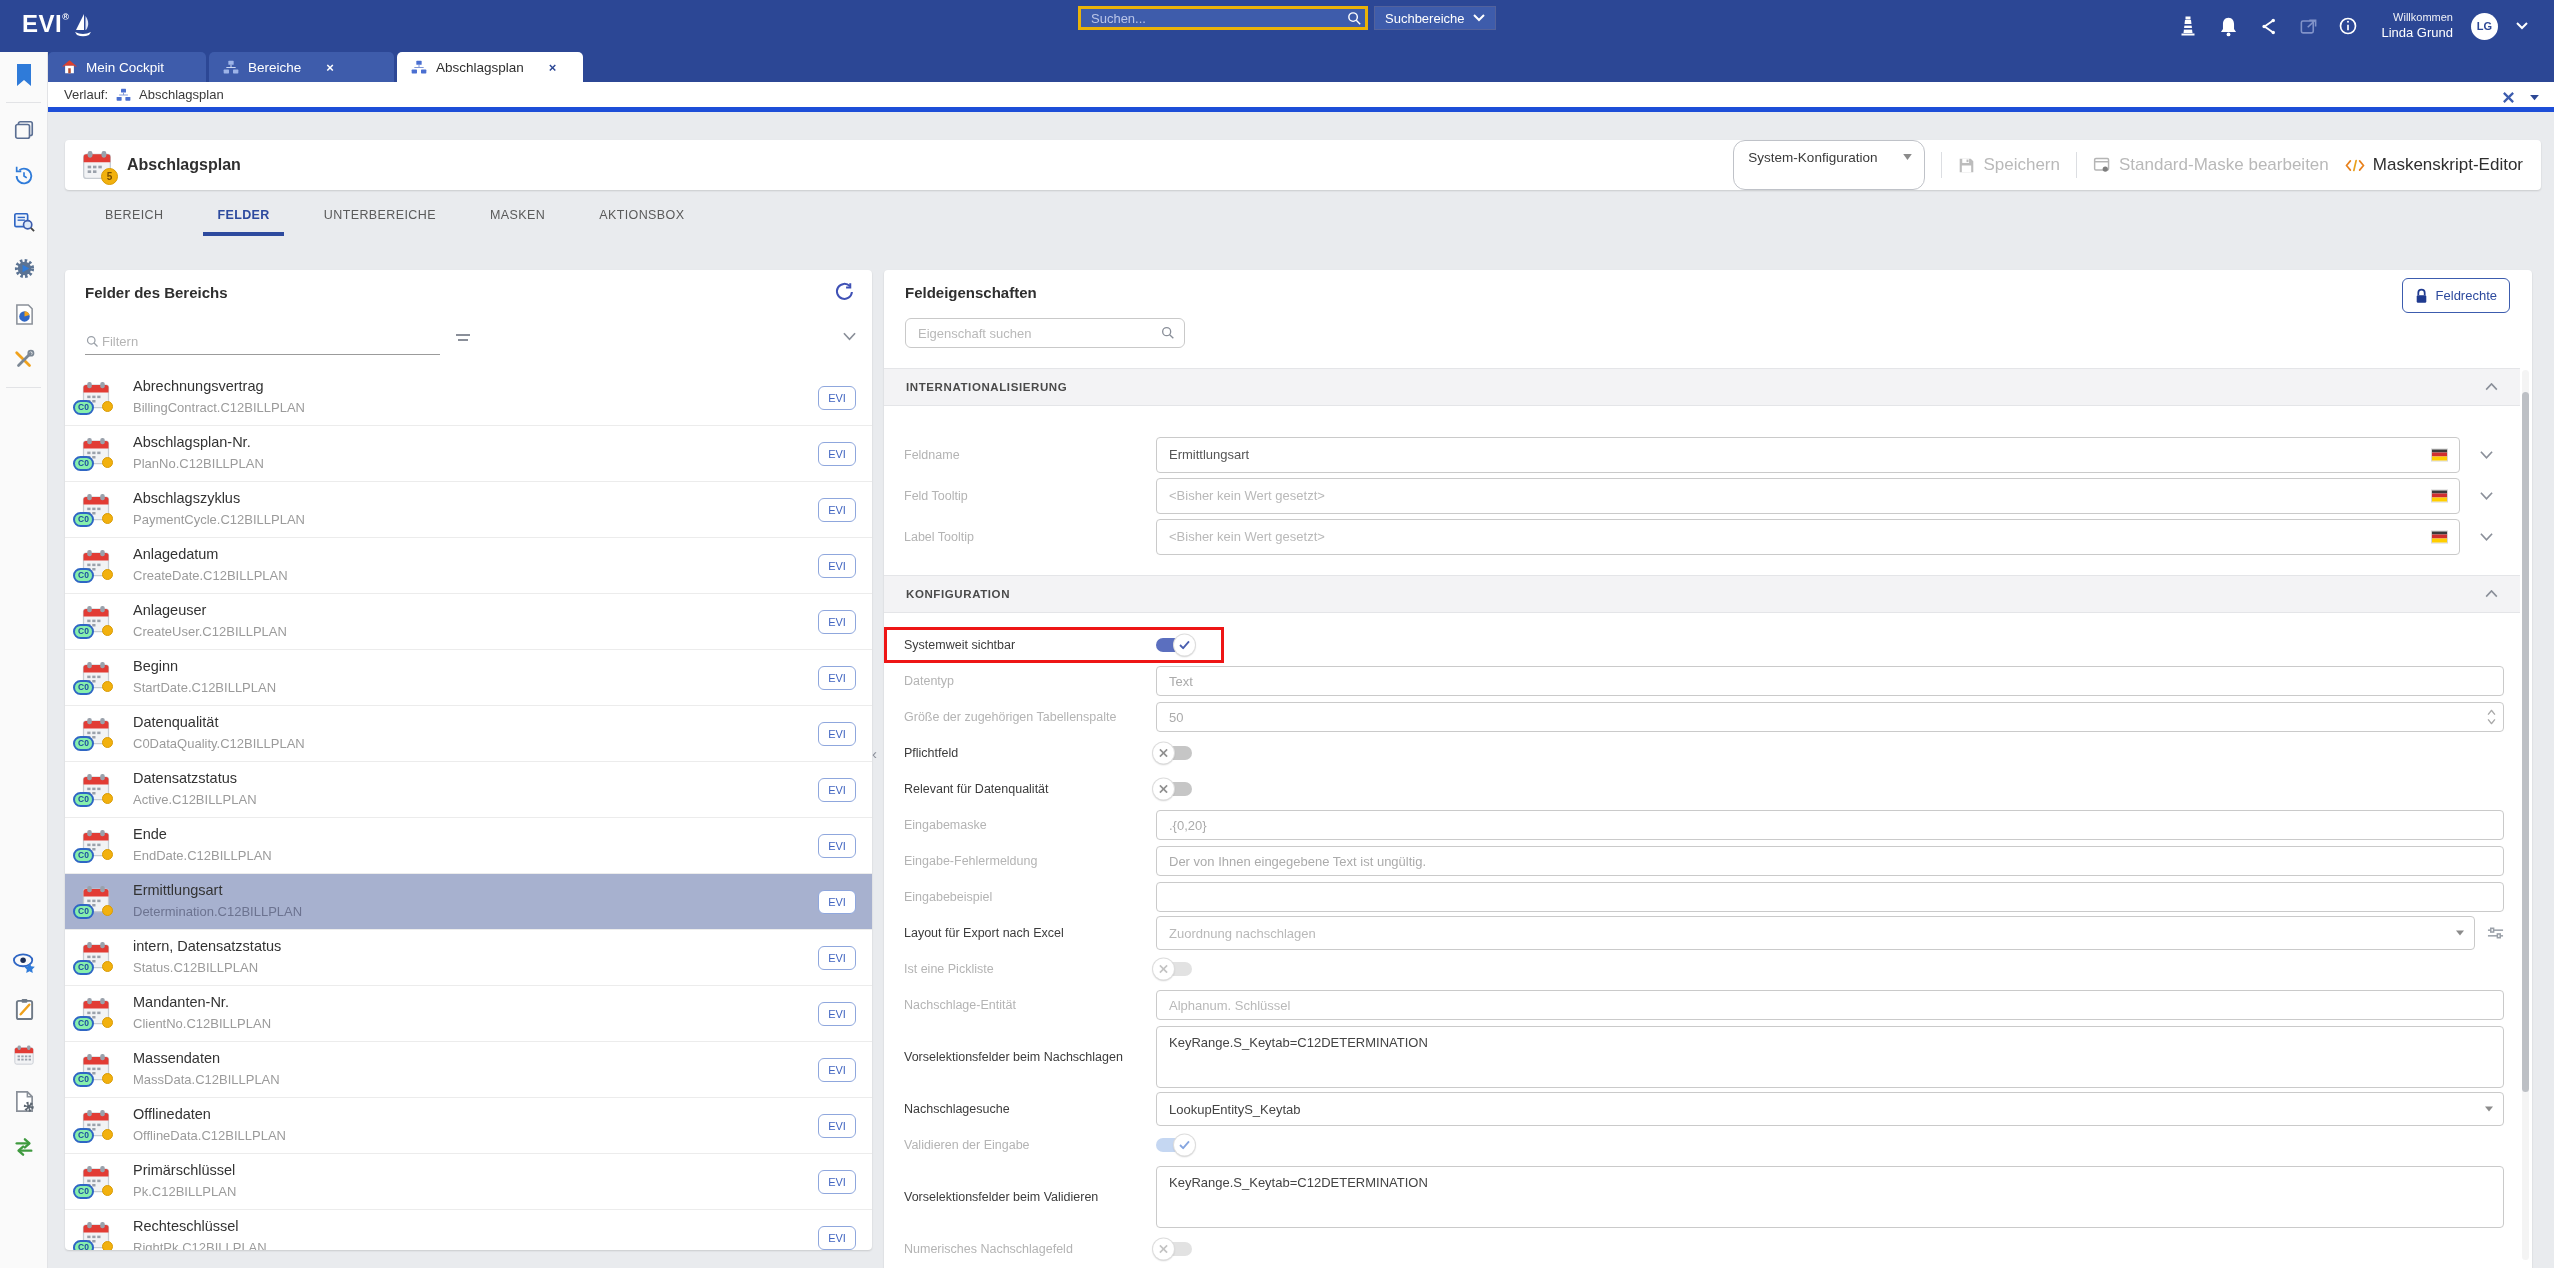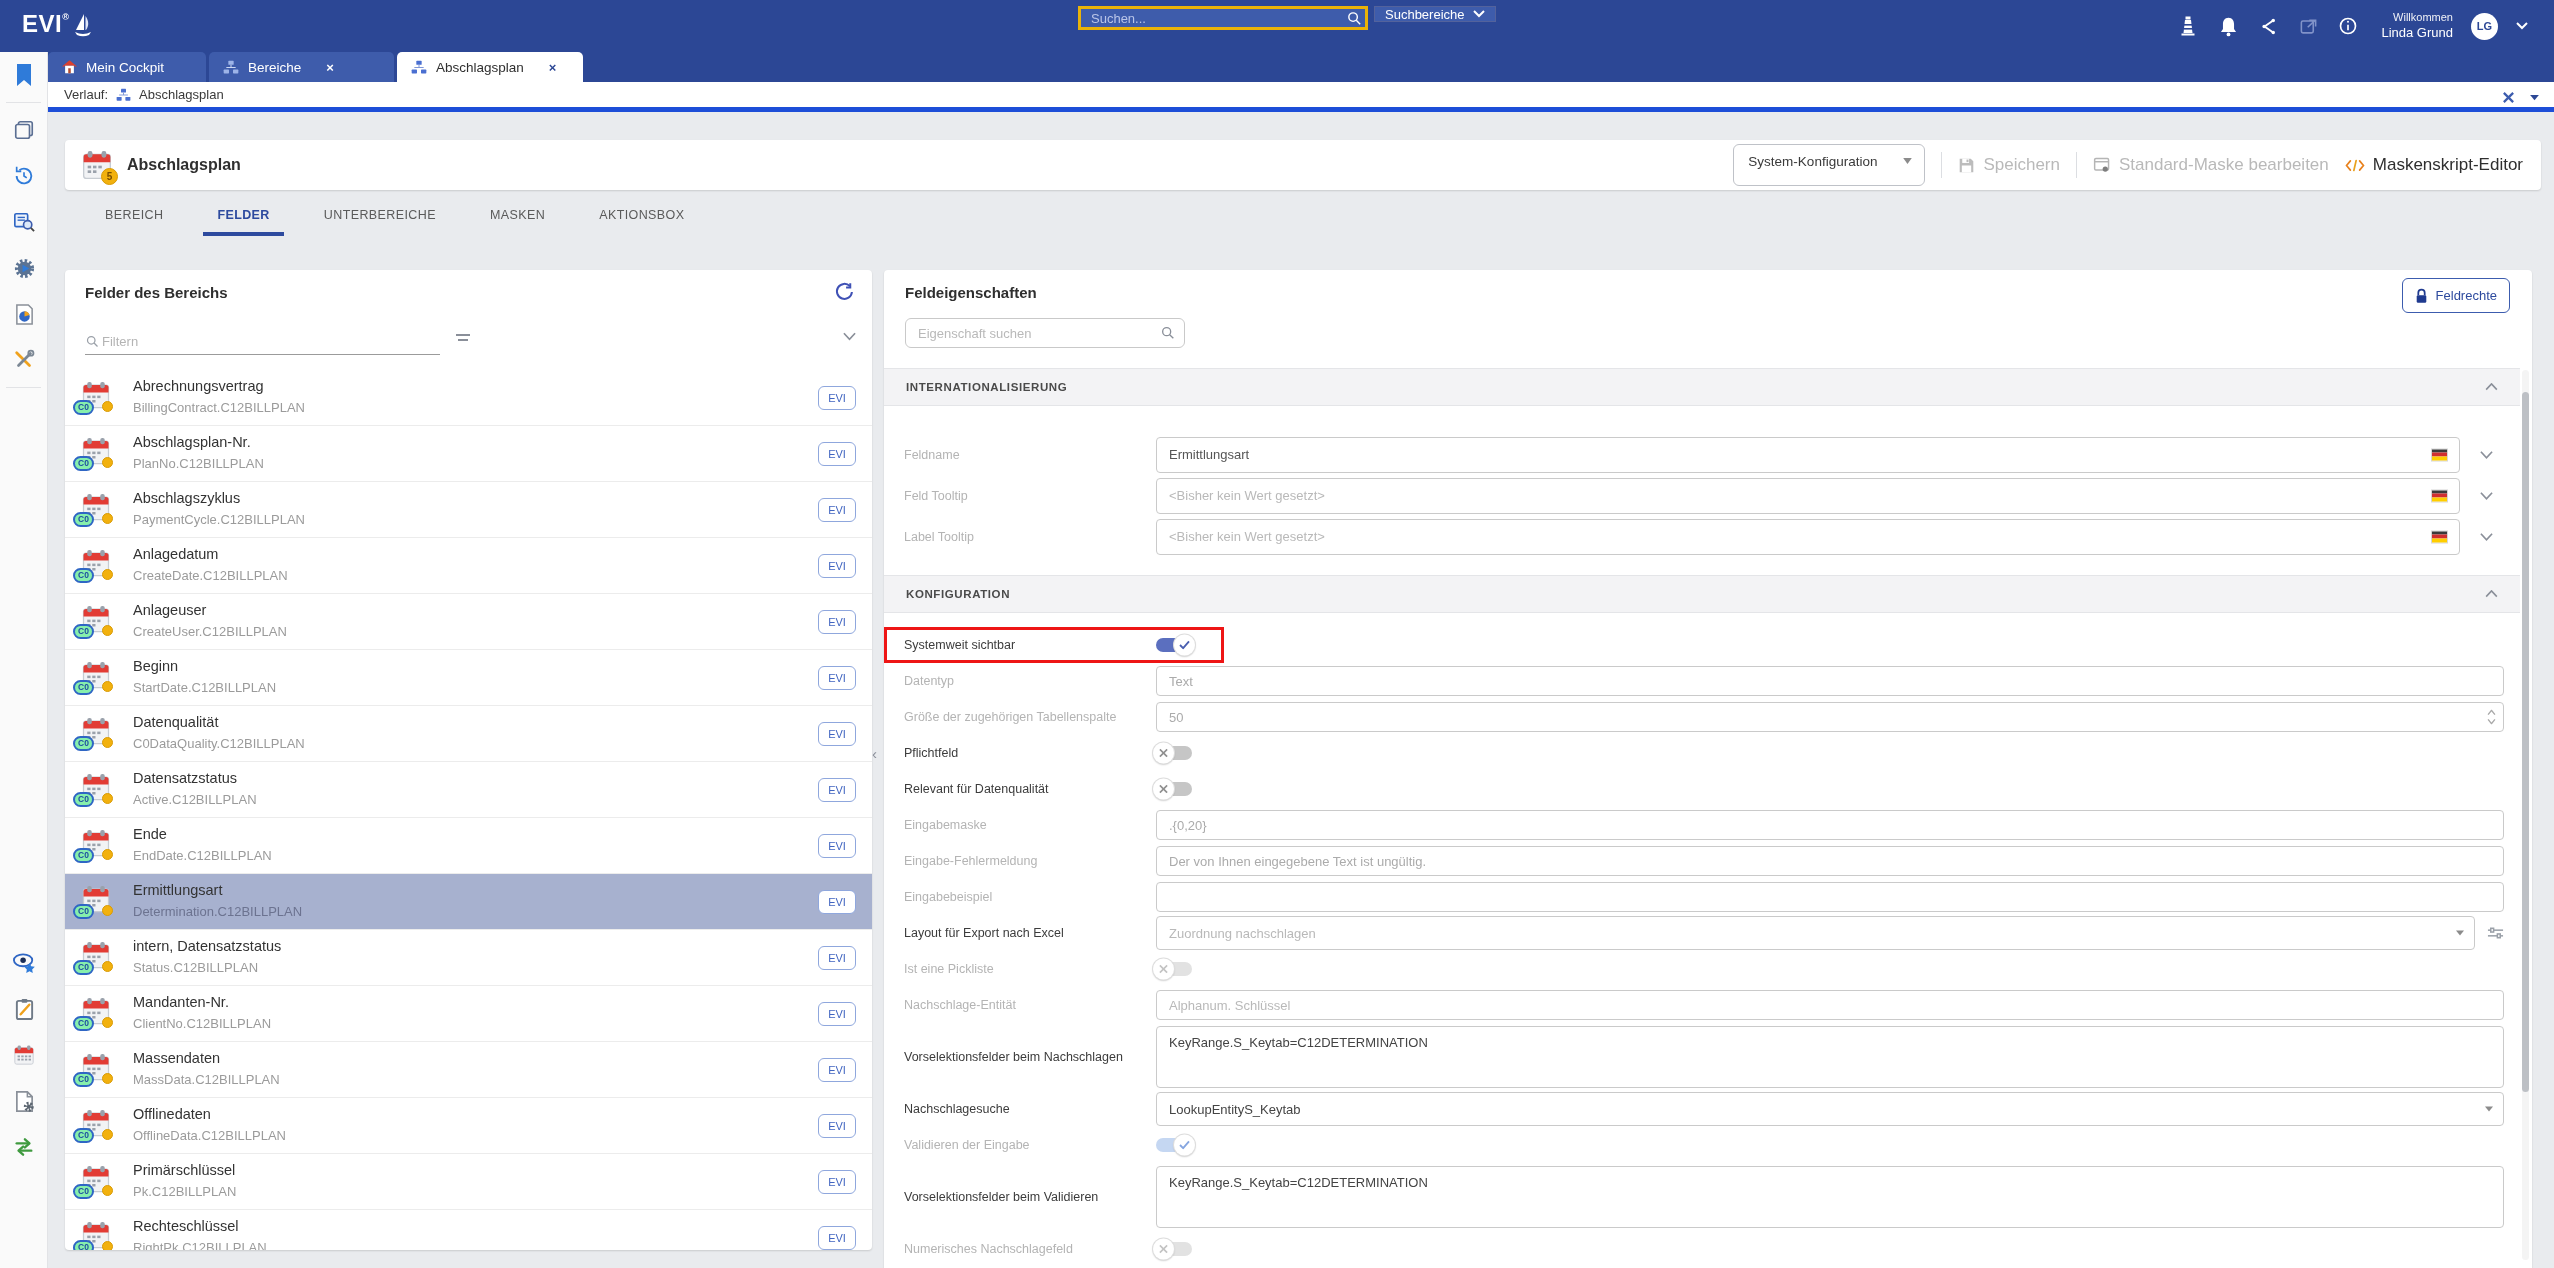--- a/index.html
+++ b/index.html
@@ -6,21 +6,21 @@
   #app{position:relative;width:2554px;height:1268px;overflow:hidden;background:#e9ebee;}
   svg{display:block}
   
   .topbar{position:absolute;left:0;top:0;width:2554px;height:52px;background:#2c4795;}
   .logo{position:absolute;left:22px;top:10px;color:#fff;font-size:24px;font-weight:bold;letter-spacing:.5px;display:flex;align-items:flex-start;}
   .logo .reg{font-size:9px;margin-top:2px}
   .logo svg{margin-left:4px;margin-top:2px}
   .search-box{position:absolute;left:1078px;top:6px;width:290px;height:24px;background:#3e5cab;display:flex;align-items:center;border:3px solid #eab308;box-sizing:border-box;}
   .search-box input{flex:1;background:transparent;border:none;outline:none;color:#cfd8f2;font-size:13px;padding:0 10px;font-family:inherit;}
   .search-box input::placeholder{color:#b9c5e8}
-  .search-scope{position:absolute;left:1374px;top:6px;height:16px;background:#3e5cab;border:1px solid #53629c;box-sizing:border-box;color:#fff;font-size:13px;display:flex;align-items:center;gap:8px;padding:0 10px;cursor:pointer}
+  .search-scope{position:absolute;left:1374px;top:6px;height:24px;background:#3e5cab;border:1px solid #53629c;box-sizing:border-box;color:#fff;font-size:13px;display:flex;align-items:center;gap:8px;padding:0 10px;cursor:pointer}
   .top-icons{position:absolute;right:26px;top:0;height:52px;display:flex;align-items:center;gap:18px;}
   .tico{width:22px;height:22px;display:flex;align-items:center;justify-content:center}
   .welcome{color:#fff;text-align:right;line-height:1.25;margin-left:4px}
   .welcome .l1{font-size:11px;opacity:.92}
   .welcome .l2{font-size:13px}
   .avatar{width:27px;height:27px;border-radius:50%;background:#fff;color:#2c4795;font-size:11px;font-weight:bold;display:flex;align-items:center;justify-content:center}
   
   .tabbar{position:absolute;left:0;top:52px;width:2554px;height:30px;background:#2c4795;display:flex;align-items:flex-end;padding-left:48px;box-sizing:border-box;gap:3px;}
   .tab{height:30px;display:flex;align-items:center;gap:9px;padding:0 14px;font-size:13.5px;border-radius:5px 5px 0 0;cursor:pointer;box-sizing:border-box}
   .tab.inactive{background:#3e5cab;color:#fff;}
@@ -36,21 +36,21 @@
   .rail .ric{width:48px;height:46px;display:flex;align-items:center;justify-content:center;cursor:pointer}
   .rail .sep{height:1px;background:#e2e3e6;margin:4px 6px}
   .rail .spacer{height:548px}
   
   .pagecard{position:absolute;left:65px;top:140px;width:2476px;height:50px;background:#fff;border-radius:4px;box-shadow:0 1px 2px rgba(0,0,0,.14);display:flex;align-items:center;}
   .pagetitle-wrap{display:flex;align-items:center;gap:14px;padding-left:16px}
   .pagetitle{font-size:16px;color:#2f2f2f;font-weight:bold}
   .cal-ic{position:relative;width:32px;height:32px}
   .cal-badge{position:absolute;right:-5px;bottom:-4px;width:15px;height:15px;border-radius:50%;background:#f2b10e;color:#7a4e00;font-size:10px;font-weight:bold;display:flex;align-items:center;justify-content:center;border:1px solid #d99b05}
   .header-actions{position:absolute;right:18px;top:0;height:50px;display:flex;align-items:center;gap:16px}
-  .cfg-select{height:32px;border:1px solid #bfc2c8;border-radius:6px;display:flex;align-items:center;gap:26px;padding:0 12px 8px 14px;font-size:13.5px;color:#3a3a3a;cursor:pointer;background:#fff}
+  .cfg-select{height:32px;border:1px solid #bfc2c8;border-radius:12px;display:flex;align-items:center;gap:26px;padding:0 12px 16px 14px;font-size:13.5px;color:#3a3a3a;cursor:pointer;background:#fff}
   .vdiv{width:1px;height:26px;background:#dcdee2}
   .hbtn{display:flex;align-items:center;gap:8px;font-size:17px;cursor:pointer}
   .hbtn.disabled{color:#b9b9b9;cursor:default}
   .hbtn.normal{color:#2f2f2f}
   
   .sectabs{position:absolute;left:65px;top:208px;display:flex;gap:54px;padding-left:40px;font-size:12.5px;letter-spacing:.4px;color:#5a5a5a}
   .sectab{cursor:pointer;padding-bottom:14px;position:relative}
   .sectab.active{color:#2d4a9e;font-weight:bold}
   .sectab.active::after{content:"";position:absolute;left:-14px;right:-14px;bottom:0;height:4px;background:#2d4a9e}
   

